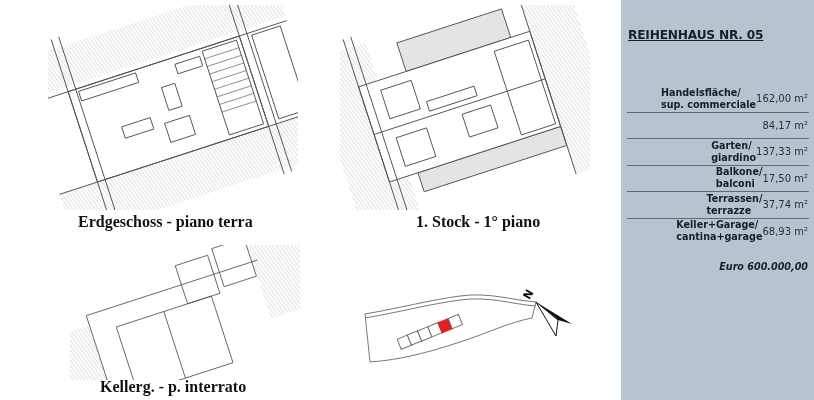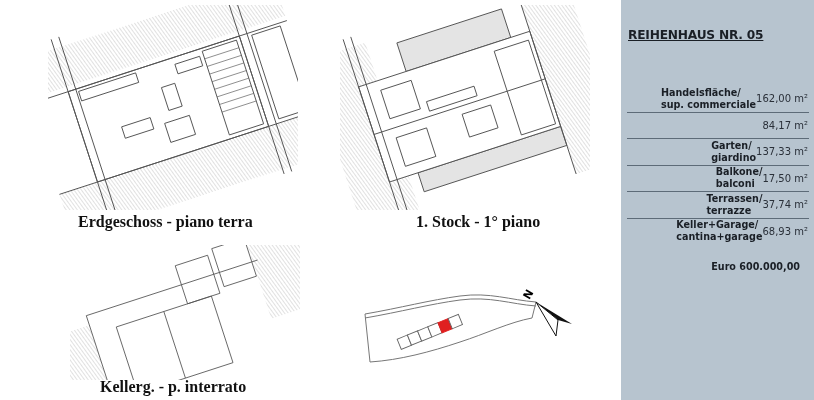--- a/index.html
+++ b/index.html
@@ -7,21 +7,21 @@
   .plan { position: absolute; }
   .plan svg { display: block; }
   .caption { position: absolute; font-family: Liberation Serif, serif; font-weight: bold; font-size: 16px; color: #111; white-space: nowrap; text-align: center; }
   .panel { position: absolute; left: 621px; top: 0; width: 193px; height: 400px; background: #b7c4cf; }
   .title { position: absolute; left: 7px; top: 26px; font-weight: bold; font-size: 12.2px; color: #1a1f26; text-decoration: underline; line-height: 18px; letter-spacing: -0.2px; }
   .rows { position: absolute; left: 6px; top: 86px; width: 182px; }
   .row { display: flex; justify-content: flex-end; align-items: center; border-bottom: 1px solid #5d6b78; height: 25.5px; }
   .row:last-child { border-bottom: none; }
   .row .lbl { font-weight: bold; font-size: 9.6px; line-height: 12px; color: #1a1f26; }
   .row .val { font-size: 10px; color: #2a3039; padding-right: 1px; }
-  .price { position: absolute; right: 14px; top: 261px; font-weight: bold; font-size: 9.6px; color: #1a1f26; }
+  .price { position: absolute; right: 6px; top: 261px; font-weight: bold; font-size: 9.6px; color: #1a1f26; font-style: italic; }
 </style>
 </head>
 <body>
 
 <div class="plan" style="left:48px;top:5px;">
   <svg width="250" height="205" viewBox="0 0 250 205">
     <defs>
       <pattern id="hatch" width="3" height="3" patternUnits="userSpaceOnUse" patternTransform="rotate(-18)">
         <line x1="0" y1="0" x2="0" y2="3" stroke="#9a9a9a" stroke-width="0.6"></line>
       </pattern>

